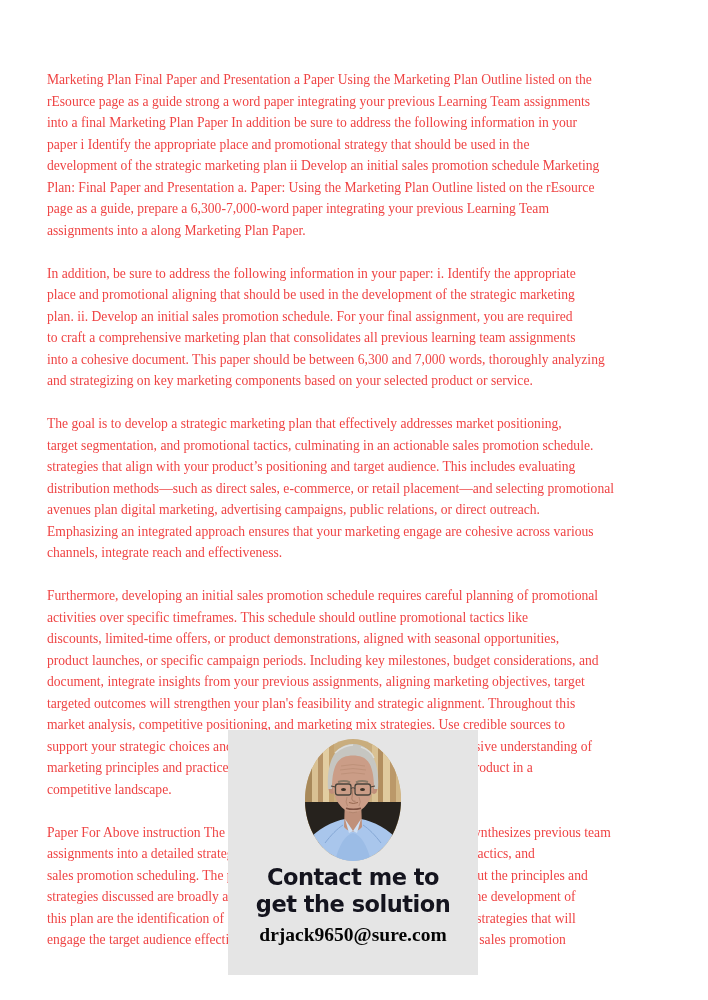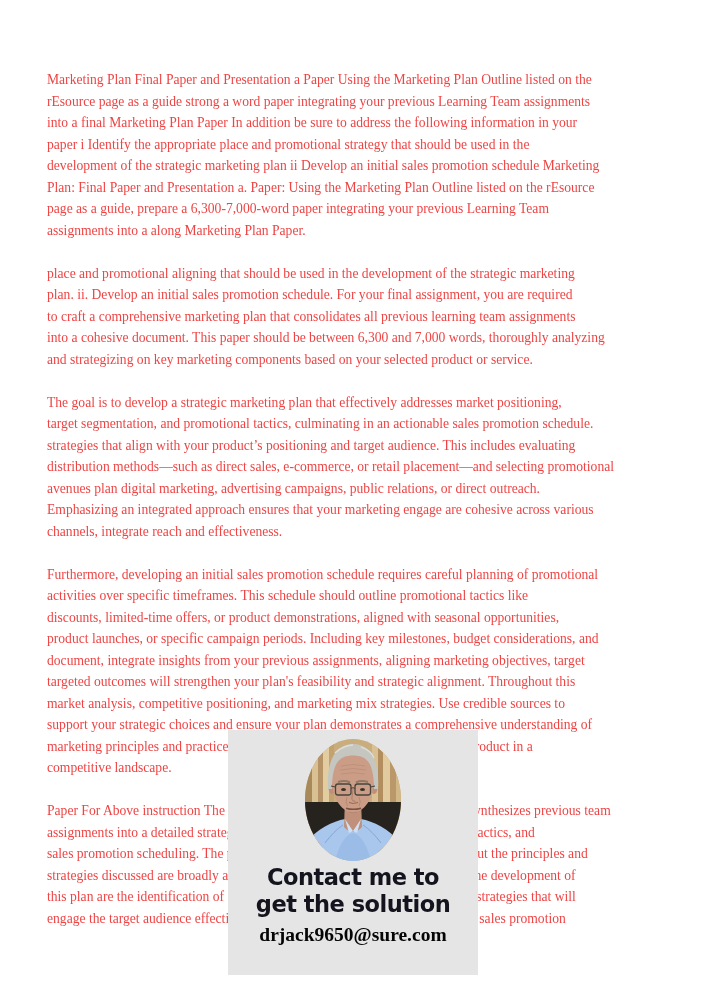--- a/index.html
+++ b/index.html
@@ -66,20 +66,21 @@
       <div class="line">Marketing Plan Final Paper and Presentation a Paper Using the Marketing Plan Outline listed on the</div>
       <div class="line">rEsource page as a guide strong a word paper integrating your previous Learning Team assignments</div>
       <div class="line">into a final Marketing Plan Paper In addition be sure to address the following information in your</div>
       <div class="line">paper i Identify the appropriate place and promotional strategy that should be used in the</div>
       <div class="line">development of the strategic marketing plan ii Develop an initial sales promotion schedule Marketing</div>
       <div class="line">Plan: Final Paper and Presentation a. Paper: Using the Marketing Plan Outline listed on the rEsource</div>
       <div class="line">page as a guide, prepare a 6,300-7,000-word paper integrating your previous Learning Team</div>
       <div class="line">assignments into a along Marketing Plan Paper.</div>
     </div>
   <div class="para">
+      <div class="line">In addition, be sure to address the following information in your paper: i. Identify the appropriate</div>
       <div class="line">place and promotional aligning that should be used in the development of the strategic marketing</div>
       <div class="line">plan. ii. Develop an initial sales promotion schedule. For your final assignment, you are required</div>
       <div class="line">to craft a comprehensive marketing plan that consolidates all previous learning team assignments</div>
       <div class="line">into a cohesive document. This paper should be between 6,300 and 7,000 words, thoroughly analyzing</div>
       <div class="line">and strategizing on key marketing components based on your selected product or service.</div>
     </div>
   <div class="para">
       <div class="line">The goal is to develop a strategic marketing plan that effectively addresses market positioning,</div>
       <div class="line">target segmentation, and promotional tactics, culminating in an actionable sales promotion schedule.</div>
       <div class="line">strategies that align with your product’s positioning and target audience. This includes evaluating</div>

